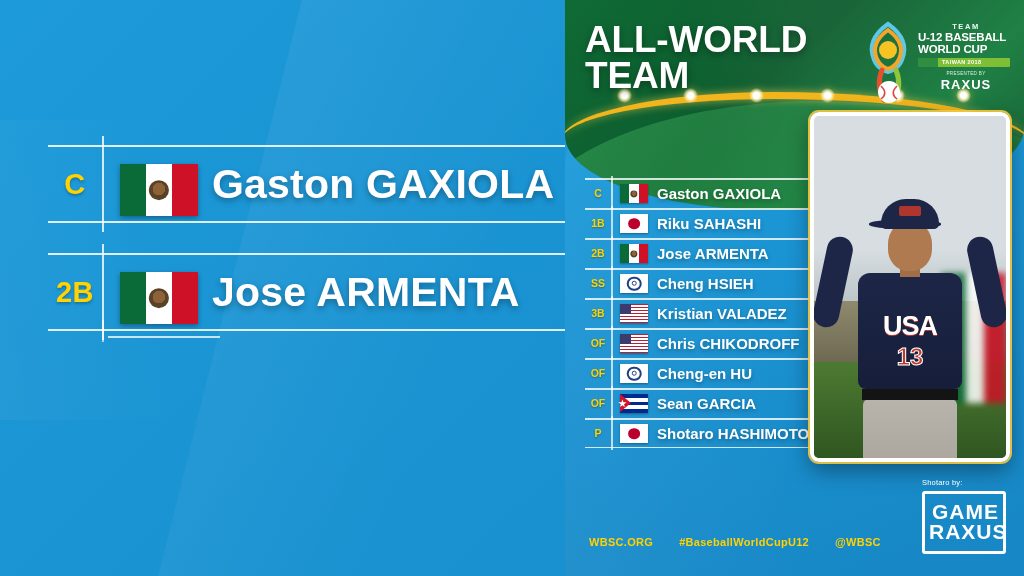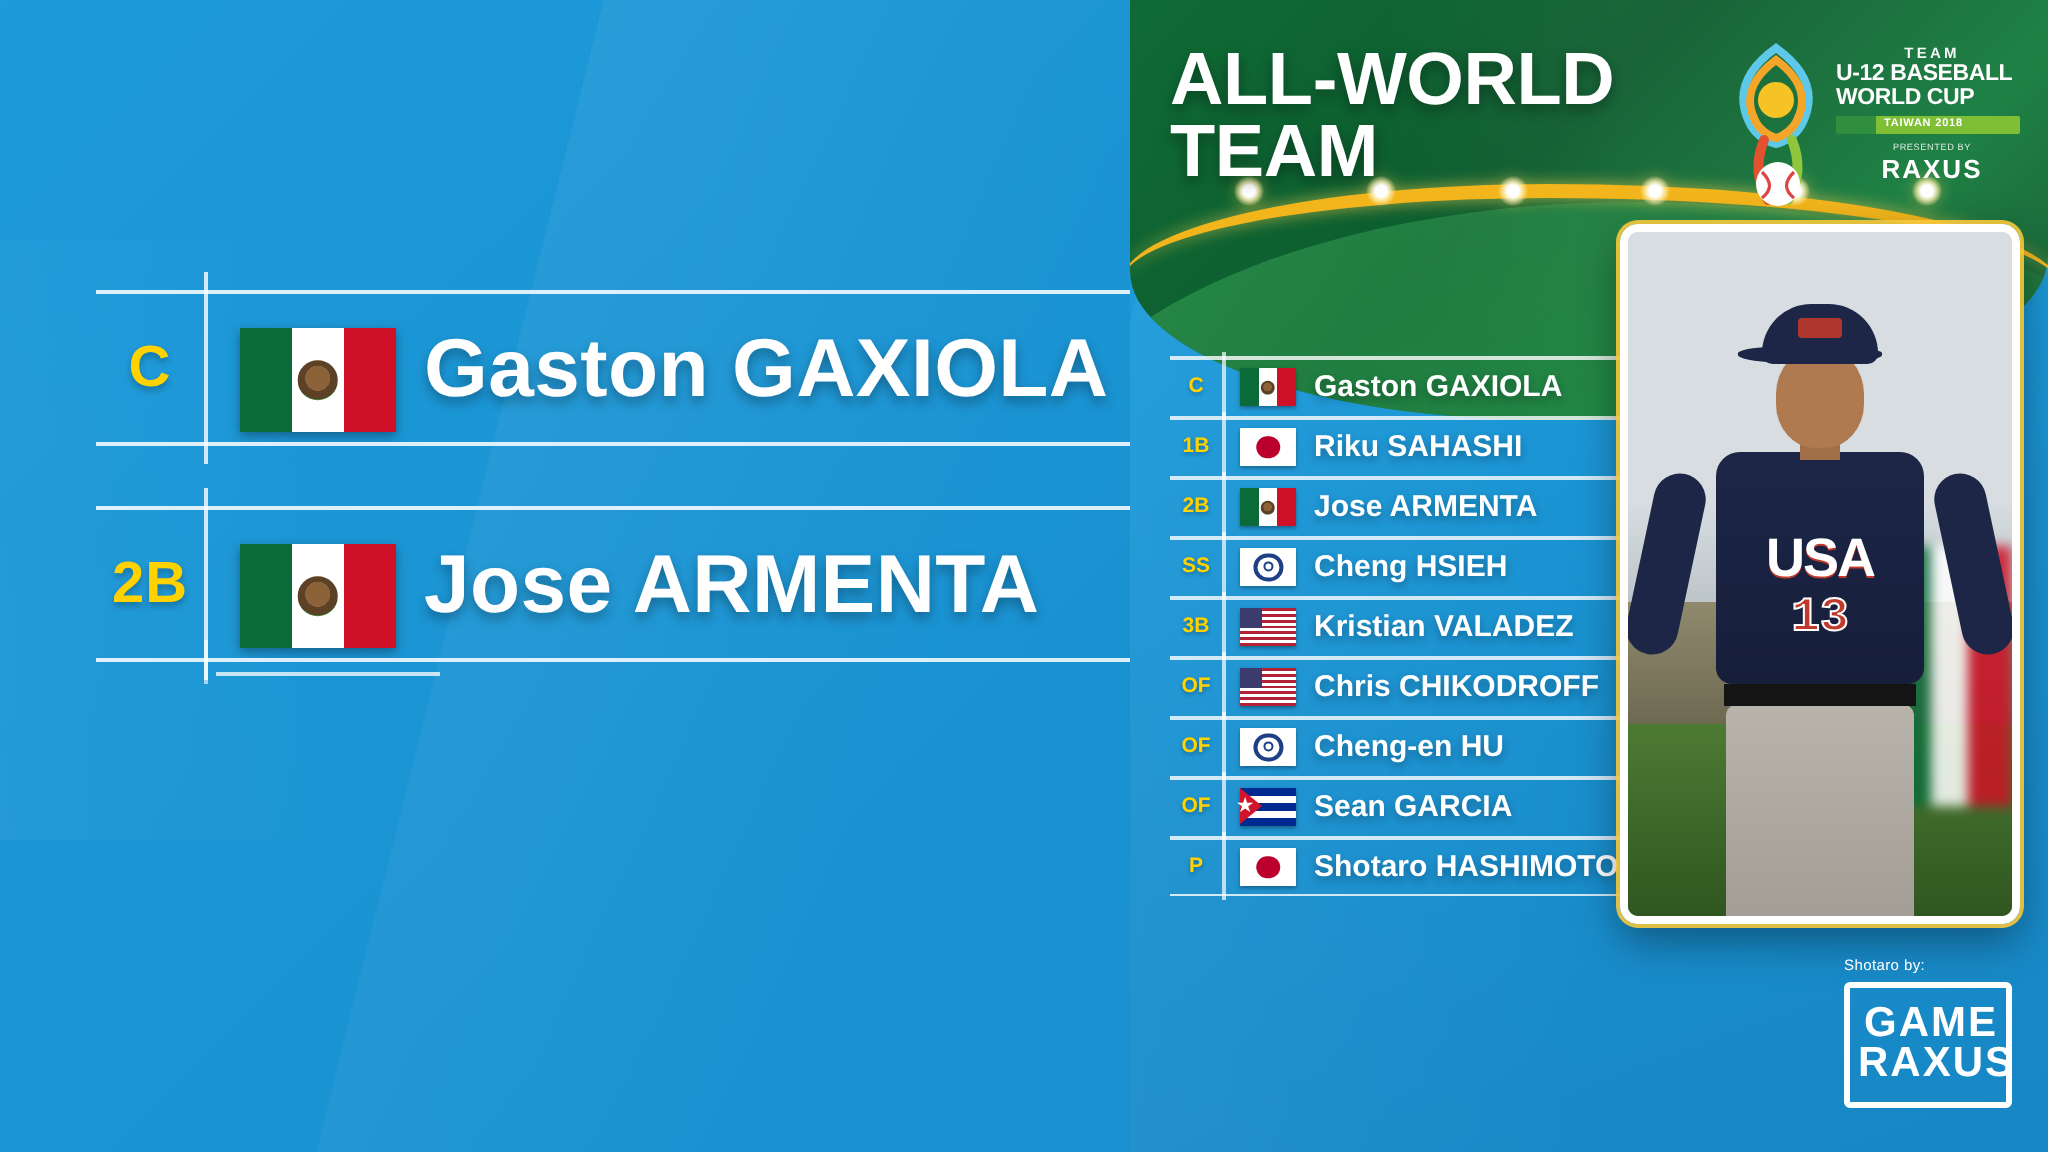--- a/index.html
+++ b/index.html
@@ -193,36 +193,36 @@
   #photo-card .bg-wall { position:absolute; left:0; top:0; width:100%; height:56%;
     background:linear-gradient(to bottom,#d7dde0 0 70%, #b9c2c5 100%); }
   #photo-card .bg-grass { position:absolute; left:0; bottom:0; width:100%; height:28%;
     background:linear-gradient(to bottom,#4d7a33,#2f5620); }
   #photo-card .bg-dirt { position:absolute; left:0; bottom:28%; width:100%; height:18%;
     background:linear-gradient(to bottom,#8f8a6d,#6e6a52); }
   #photo-card .mexflag-blur { position:absolute; right:0; top:46%; width:34%; height:38%;
     background:linear-gradient(to right, rgba(11,107,56,.85) 0 38%, rgba(255,255,255,.85) 38% 66%, rgba(206,17,38,.85) 66% 100%);
     filter:blur(3px); }
   
-  #photo-card .fig { position:absolute; left:50%; transform:translateX(-50%); }
+  #photo-card .fig { position:absolute; left:50%; transform:translateX(-50%);margin-top:47px; }
   #photo-card .cap { top:36px; width:58px; height:30px;
     background:#1d2647; border-radius:28px 28px 6px 6px; }
   #photo-card .cap:after { content:""; position:absolute; left:-12px; bottom:0;
     width:72px; height:9px; background:#1d2647; border-radius:40% 40% 50% 50%; }
   #photo-card .caplogo { top:43px; width:22px; height:10px; background:#c0392b;
     border-radius:2px; opacity:.9; }
   #photo-card .head { top:58px; width:44px; height:50px;
     background:#b07a50; border-radius:46% 46% 44% 44%; }
   #photo-card .neck { top:100px; width:20px; height:14px; background:#a06e47; }
   #photo-card .torso { top:110px; width:104px; height:116px;
     background:linear-gradient(to bottom,#1d2647,#161e3a);
     border-radius:12px 12px 8px 8px; }
   #photo-card .usa { top:148px; color:#ffffff; font-weight:bold; font-size:27px;
     letter-spacing:-1px; text-shadow:0 1px 0 #c0392b; }
-  #photo-card .num { top:180px; color:#c0392b; font-weight:bold; font-size:24px;font-family:Liberation Mono, monospace;
+  #photo-card .num { top:180px; color:#c0392b; font-weight:bold; font-size:24px;
     -webkit-text-stroke:1px #ffffff; }
   #photo-card .belt { top:226px; width:96px; height:11px; background:#141414; }
   #photo-card .pants { top:236px; width:94px; height:110px;
     background:linear-gradient(to bottom,#b9b4ab,#a39e95); border-radius:6px 6px 0 0; }
   #photo-card .armL { position:absolute; left:6px; top:120px; width:26px; height:92px;
     background:#1d2647; border-radius:14px; transform:rotate(12deg); }
   #photo-card .armR { position:absolute; right:6px; top:120px; width:26px; height:92px;
     background:#1d2647; border-radius:14px; transform:rotate(-12deg); }
 
   
@@ -402,20 +402,25 @@
     <div class="fig pants"></div>
     <div class="fig belt"></div>
     <div class="fig neck"></div>
     <div class="fig head"></div>
     <div class="fig cap"></div>
     <div class="fig caplogo"></div>
     <div class="fig usa">USA</div>
     <div class="fig num">13</div>
   </div>
 
+  <div id="footer-links">
+    <span>WBSC.ORG</span>
+    <span>#BaseballWorldCupU12</span>
+    <span>@WBSC</span>
+  </div>
 
   <div id="gametime">
     <div class="pb">Shotaro by:</div>
     <div class="box">
       <div class="g1">GAME</div>
       <div class="g2">RAXUS</div>
     </div>
   </div>
 </div>
 

